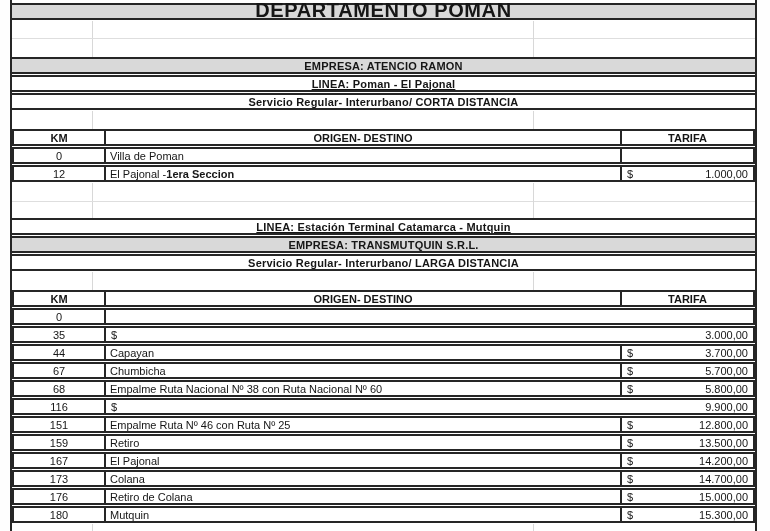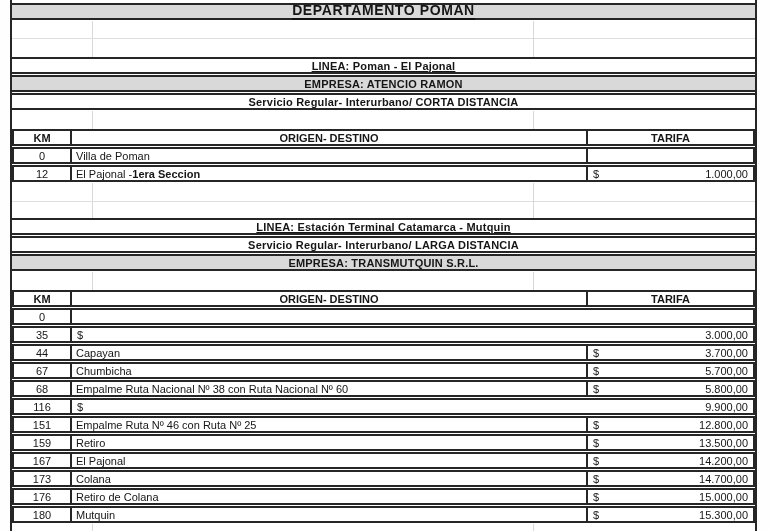--- a/index.html
+++ b/index.html
@@ -32,21 +32,21 @@
     height:17px;margin-bottom:1px;
     border-top:2px solid var(--line);
     border-bottom:2px solid var(--line);
     display:flex;align-items:center;justify-content:center;
     font-size:11px;font-weight:bold;letter-spacing:.2px;
     background:#fff;white-space:nowrap;
   }
   .band.gray{background:var(--gray);}
   .title-band{height:17px;}
   .title-text{
-    font-size:14px;font-weight:bold;letter-spacing:.6px;
+    font-size:20px;font-weight:bold;letter-spacing:.6px;
     border-bottom:2px solid #111;line-height:1;padding-bottom:1px;
   }
   .u{text-decoration:underline;}
 
   
   .spacer{position:relative;background:#fff;}
   .spacer::before,.spacer::after{
     content:"";position:absolute;top:0;bottom:0;width:1px;background:var(--faint);
   }
   .spacer::before{left:80px;}
@@ -55,21 +55,21 @@
   .hl{position:absolute;left:0;right:0;height:1px;background:#dedede;}
 
   
   .trow{
     height:17px;margin-bottom:1px;display:flex;align-items:stretch;
     border:2px solid var(--line);background:#fff;
   }
   .c{
     display:flex;align-items:center;font-size:11px;overflow:hidden;white-space:nowrap;
   }
-  .c.km{width:56px;justify-content:center;}
+  .c.km{width:90px;justify-content:center;}
   .c.dest{width:516px;border-left:2px solid var(--line);padding-left:4px;}
   .c.tarifa{flex:1;border-left:2px solid var(--line);justify-content:space-between;padding:0 5px;}
   .trow.header .c{font-weight:bold;justify-content:center;padding:0;}
   .c b{font-weight:bold;}
 </style>
 </head>
 <body>
 
 <div class="canvas">
   <div class="sheet">
@@ -77,25 +77,25 @@
     <div class="topsliver"></div>
 
     <div class="band gray title-band">
       <span class="title-text">DEPARTAMENTO POMAN</span>
     </div>
 
     <div class="spacer s36">
       <i class="hl" style="top:17px"></i>
     </div>
 
-    <div class="band">
-      <span class="u">LINEA: Poman - El Pajonal</span>
-    </div>
     <div class="band gray">
       <span>EMPRESA: ATENCIO RAMON</span>
+    </div>
+    <div class="band">
+      <span class="u">LINEA: Poman - El Pajonal</span>
     </div>
     <div class="band">
       <span>Servicio Regular- Interurbano/ CORTA DISTANCIA</span>
     </div>
 
     <div class="spacer s18"></div>
 
     <div class="table">
         <div class="trow header">
           <div class="c km">KM</div>
@@ -120,25 +120,25 @@
         </div>
       </div>
 
     <div class="spacer s35">
       <i class="hl" style="top:18px"></i>
     </div>
 
     <div class="band">
       <span class="u">LINEA: Estación Terminal Catamarca - Mutquin</span>
     </div>
-    <div class="band">
-      <span>Servicio Regular- Interurbano/ LARGA DISTANCIA</span>
-    </div>
     <div class="band gray">
       <span>EMPRESA: TRANSMUTQUIN S.R.L.</span>
+    </div>
+    <div class="band">
+      <span>Servicio Regular- Interurbano/ LARGA DISTANCIA</span>
     </div>
 
     <div class="spacer s18"></div>
 
     <div class="table">
         <div class="trow header">
           <div class="c km">KM</div>
           <div class="c dest">ORIGEN- DESTINO</div>
           <div class="c tarifa">TARIFA</div>
         </div>

